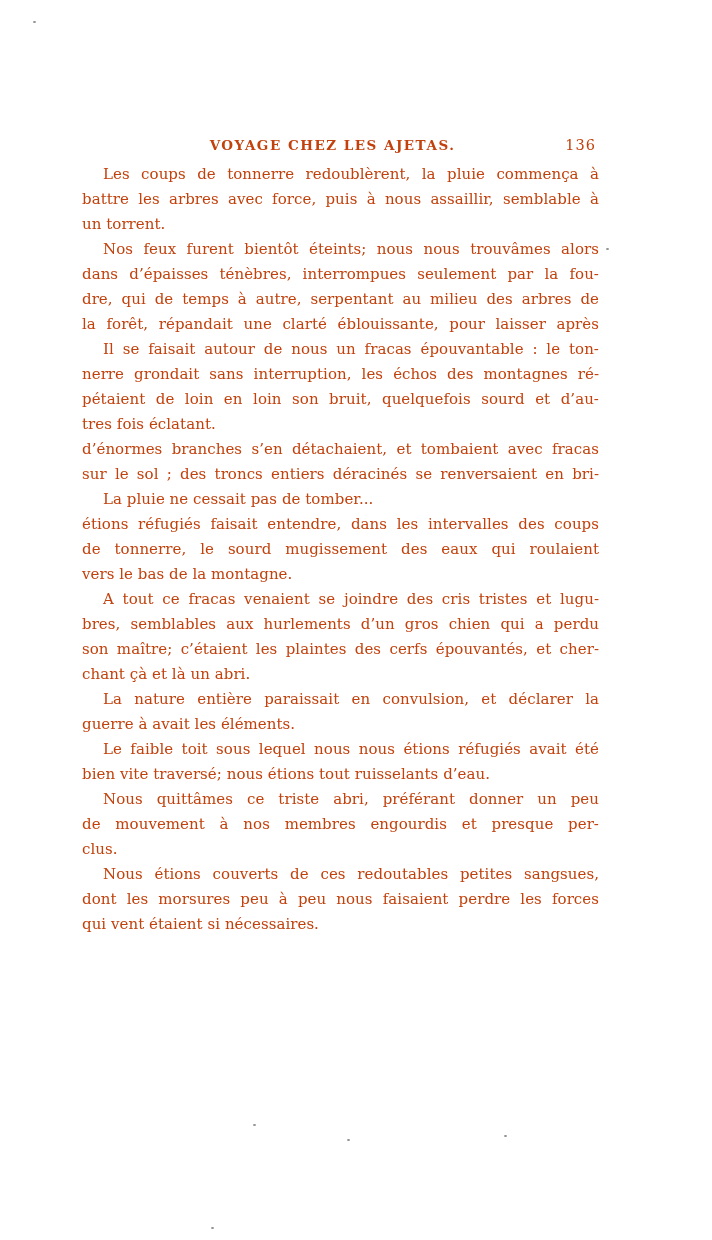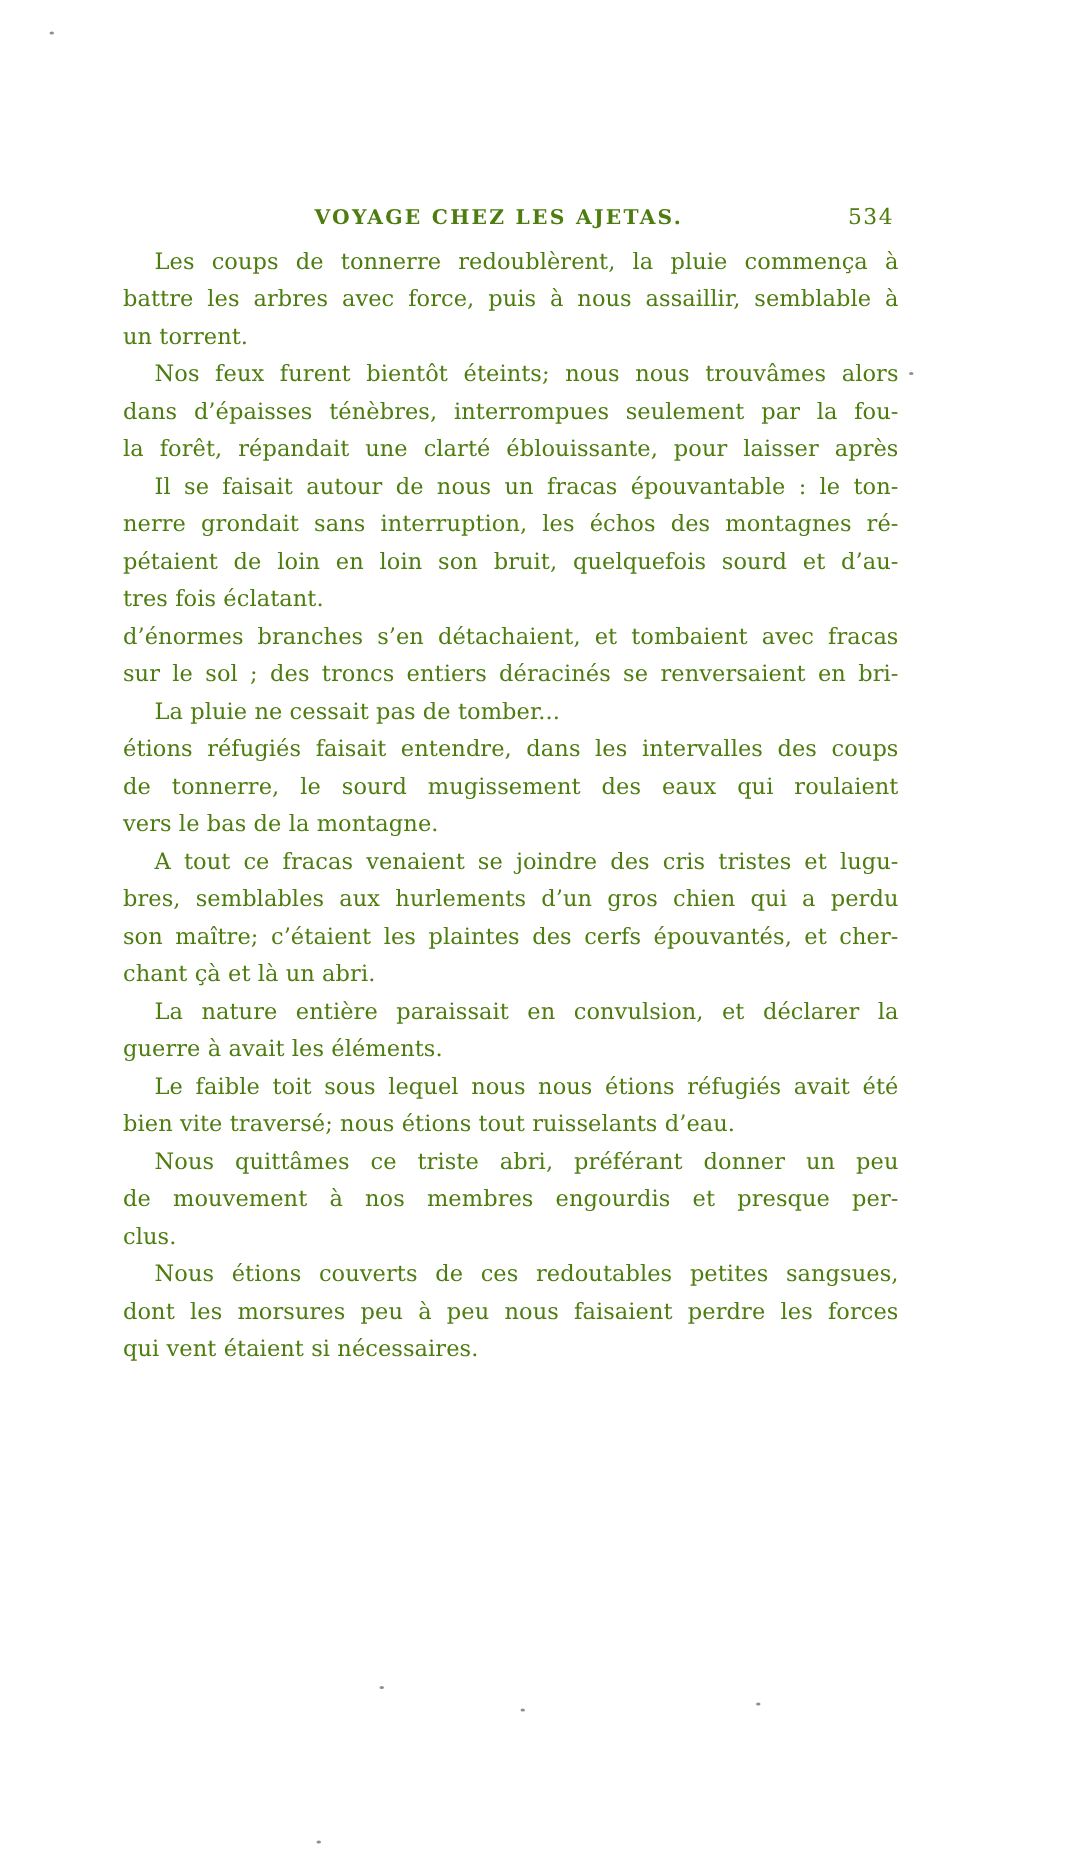--- a/index.html
+++ b/index.html
@@ -8,21 +8,21 @@
     padding: 0;
     background: #ffffff;
   }
   .page {
     position: relative;
     width: 712px;
     height: 1240px;
     background: #ffffff;
     overflow: hidden;
     font-family: "DejaVu Serif", "Liberation Serif", serif;
-    color: #4d7c0f;
+    color: #c2410c;
   }
   .running-head {
     position: absolute;
     top: 137px;
     left: 82px;
     width: 517px;
     height: 20px;
   }
   .head-title {
     position: absolute;
@@ -70,30 +70,31 @@
     border-radius: 50%;
   }
 </style>
 </head>
 <body>
 
 <div class="page">
 
   <div class="running-head">
     <div class="head-title">VOYAGE CHEZ LES AJETAS.</div>
-    <div class="head-page">534</div>
+    <div class="head-page">136</div>
   </div>
 
   <div class="text-block">
 
   <div class="line para-start">Les coups de tonnerre redoublèrent, la pluie commença à</div>
       <div class="line">battre les arbres avec force, puis à nous assaillir, semblable à</div>
       <div class="line para-end">un torrent.</div>
       <div class="line para-start">Nos feux furent bientôt éteints; nous nous trouvâmes alors</div>
       <div class="line">dans d’épaisses ténèbres, interrompues seulement par la fou-</div>
+      <div class="line">dre, qui de temps à autre, serpentant au milieu des arbres de</div>
       <div class="line">la forêt, répandait une clarté éblouissante, pour laisser après</div>
       <div class="line para-start">Il se faisait autour de nous un fracas épouvantable : le ton-</div>
       <div class="line">nerre grondait sans interruption, les échos des montagnes ré-</div>
       <div class="line">pétaient de loin en loin son bruit, quelquefois sourd et d’au-</div>
       <div class="line para-end">tres fois éclatant.</div>
       <div class="line">d’énormes branches s’en détachaient, et tombaient avec fracas</div>
       <div class="line">sur le sol ; des troncs entiers déracinés se renversaient en bri-</div>
       <div class="line para-start para-end">La pluie ne cessait pas de tomber...</div>
       <div class="line">étions réfugiés faisait entendre, dans les intervalles des coups</div>
       <div class="line">de tonnerre, le sourd mugissement des eaux qui roulaient</div>

